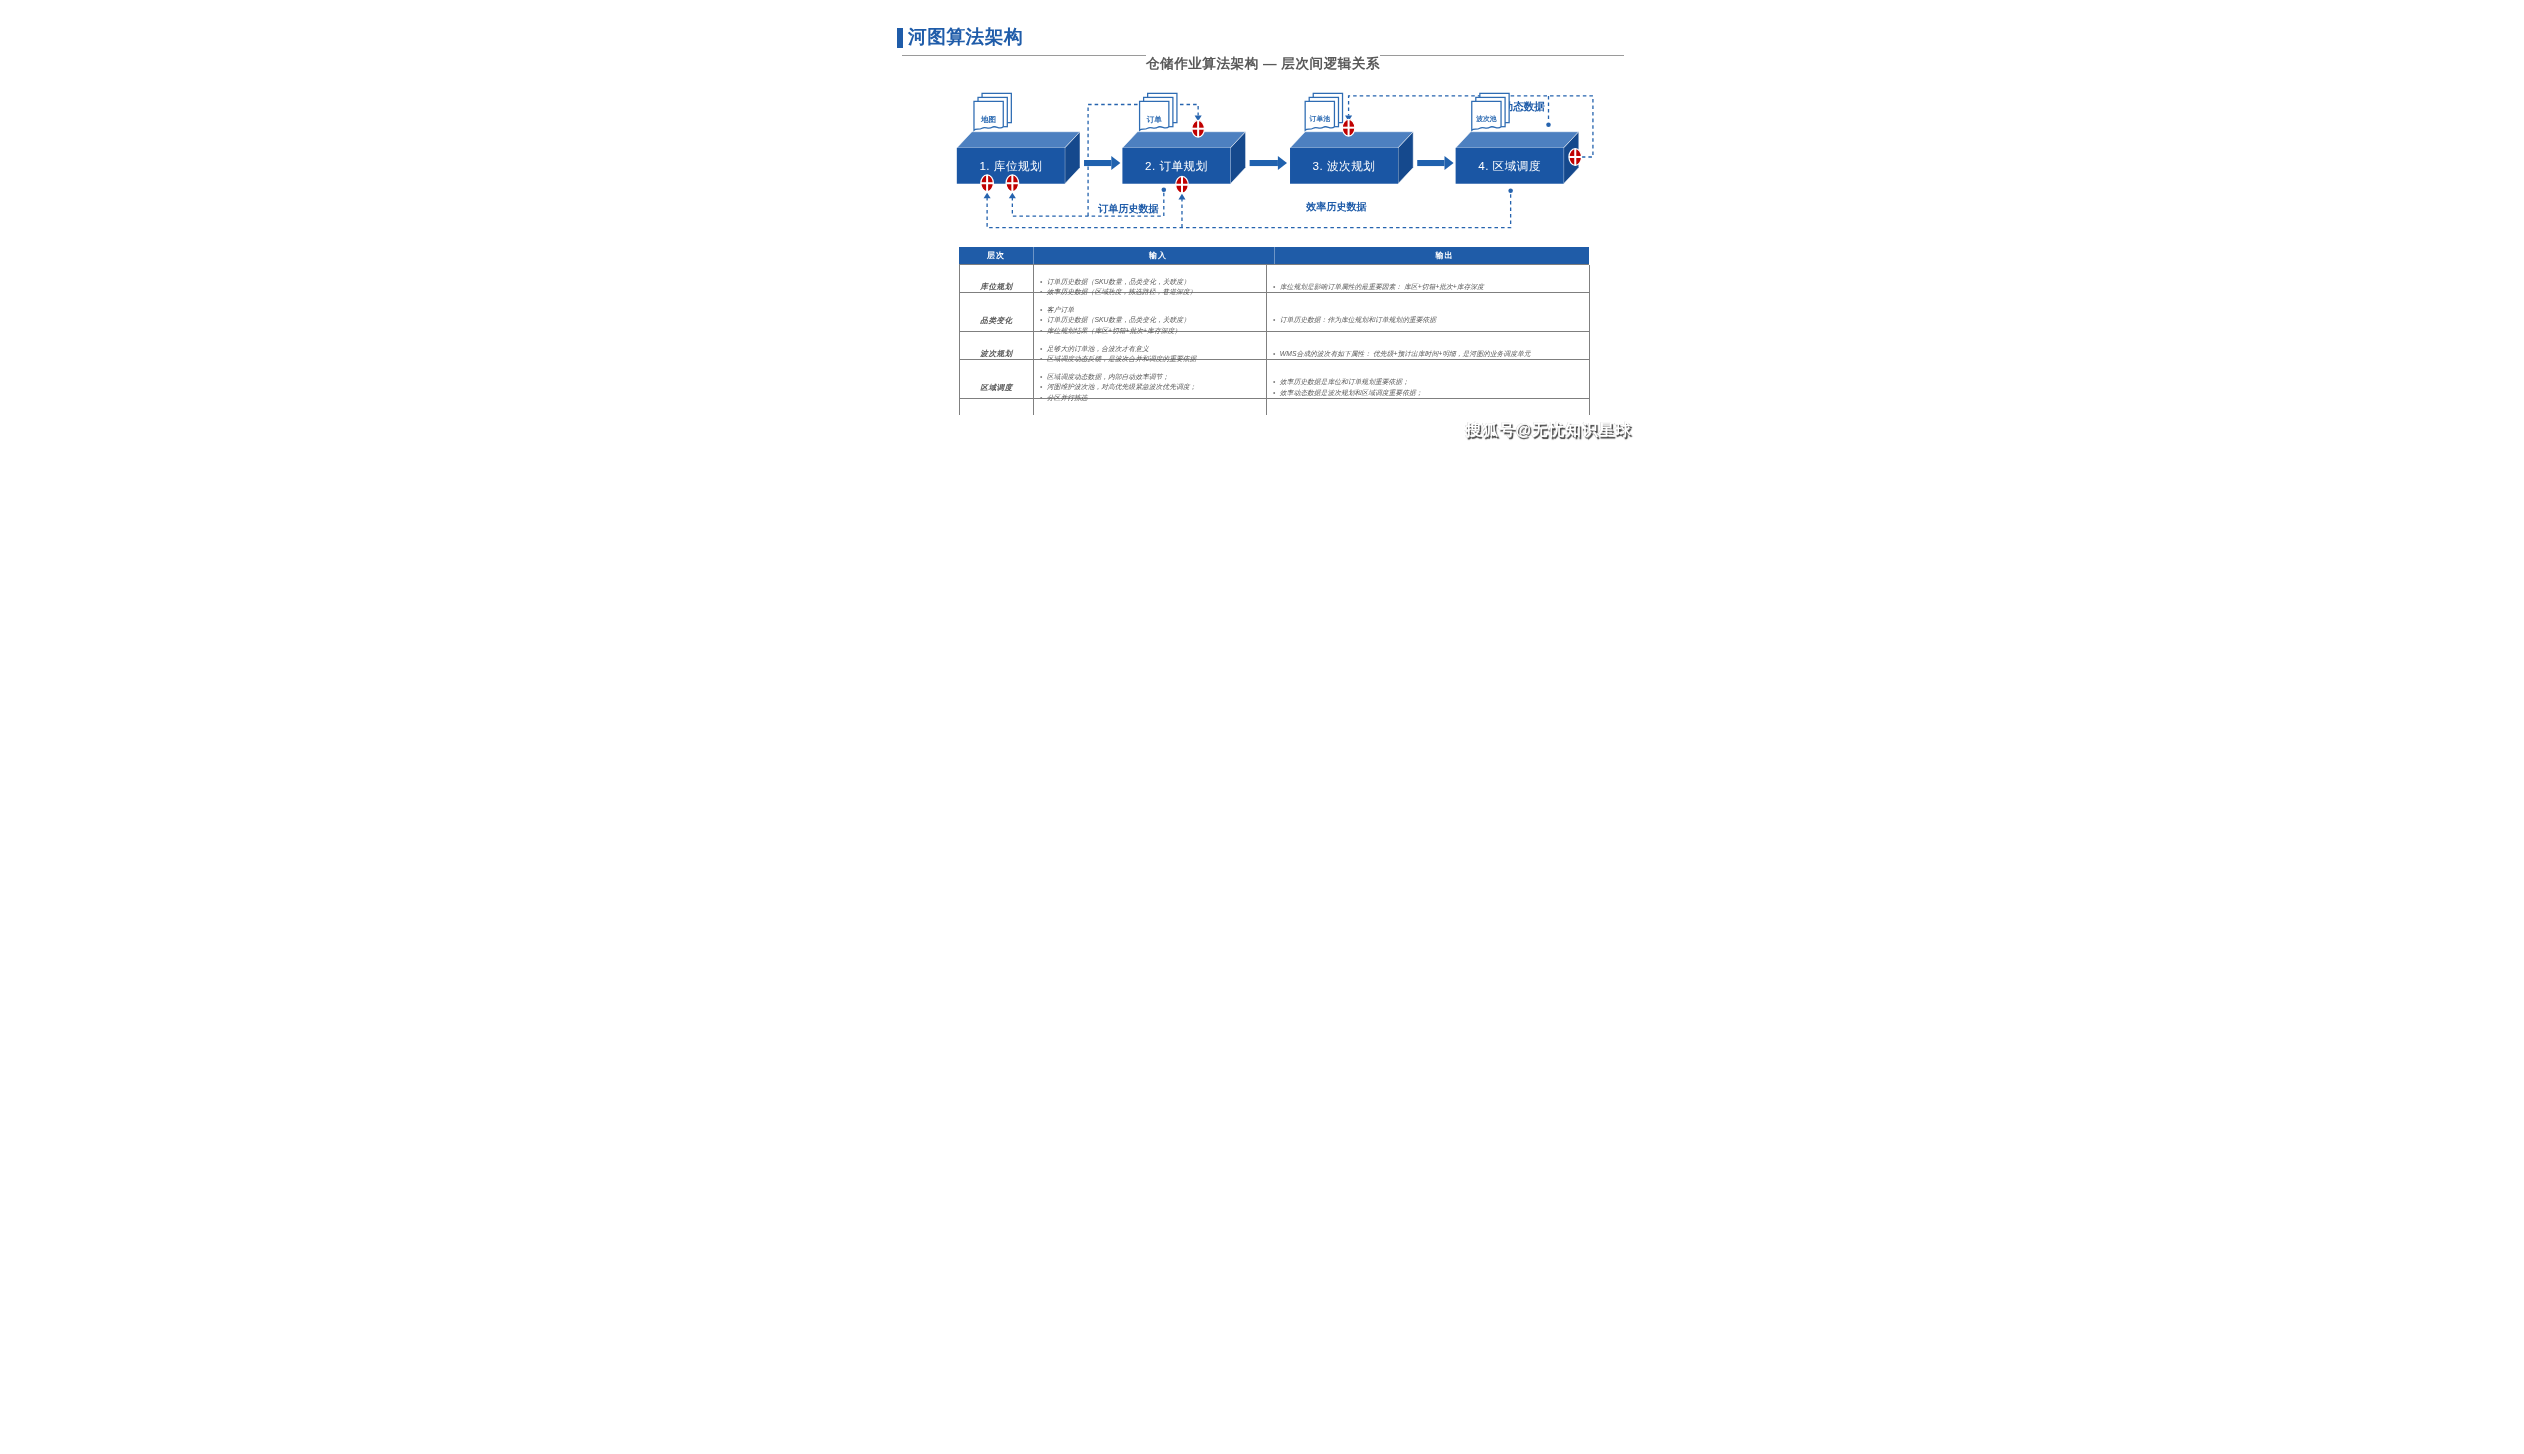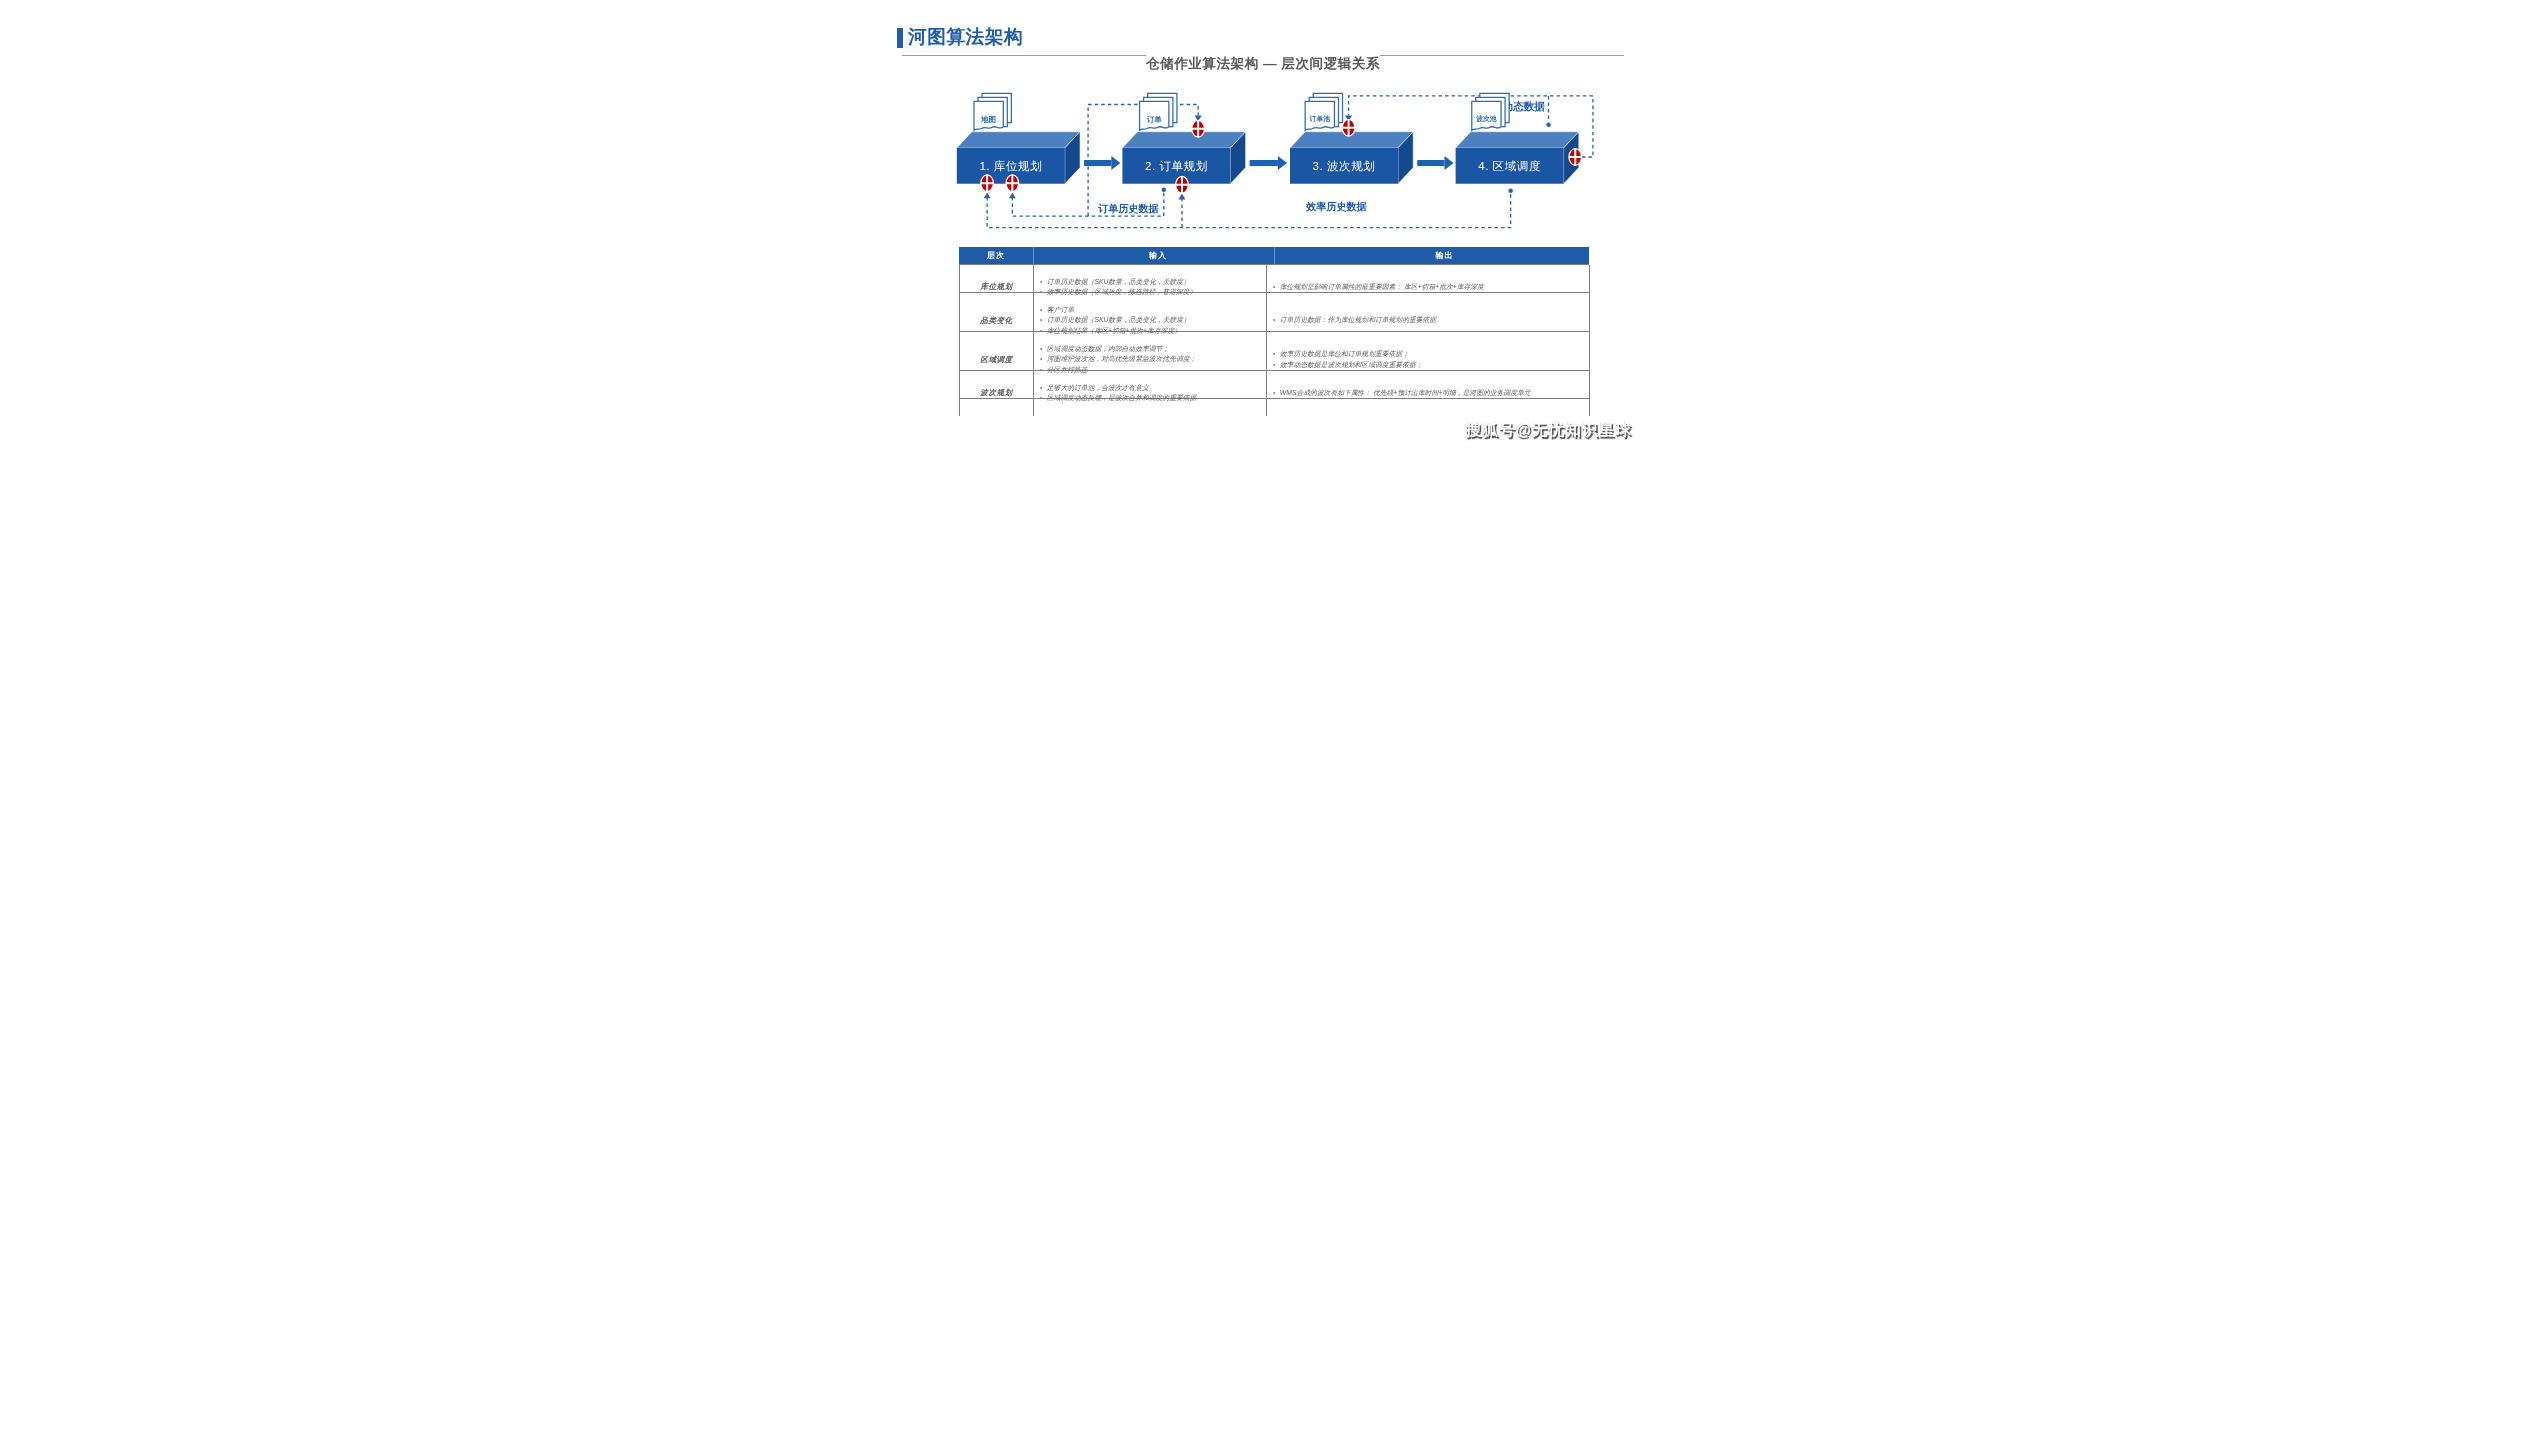--- a/index.html
+++ b/index.html
@@ -218,48 +218,48 @@
             <li>订单历史数据（SKU数量，品类变化，关联度）</li>
             <li>库位规划结果（库区+切箱+批次+库存深度）</li>
           </ul>
         </div>
         <div class="cell">
           <ul class="bullets">
             <li>订单历史数据：作为库位规划和订单规划的重要依据</li>
           </ul>
         </div>
       </div>
+      <div class="trow tbody row-3">
+        <div class="cell level-cell">波次规划</div>
+        <div class="cell">
+          <ul class="bullets">
+            <li>足够大的订单池，合波次才有意义</li>
+            <li>区域调度动态反馈，是波次合并和调度的重要依据</li>
+          </ul>
+        </div>
+        <div class="cell">
+          <ul class="bullets">
+            <li>WMS合成的波次有如下属性： 优先级+预计出库时间+明细，是河图的业务调度单元</li>
+          </ul>
+        </div>
+      </div>
       <div class="trow tbody row-4">
         <div class="cell level-cell">区域调度</div>
         <div class="cell">
           <ul class="bullets">
             <li>区域调度动态数据，内部自动效率调节；</li>
             <li>河图维护波次池，对高优先级紧急波次优先调度；</li>
             <li>分区并行拣选</li>
           </ul>
         </div>
         <div class="cell">
           <ul class="bullets">
             <li>效率历史数据是库位和订单规划重要依据；</li>
             <li>效率动态数据是波次规划和区域调度重要依据；</li>
           </ul>
         </div>
       </div>
-      <div class="trow tbody row-3">
-        <div class="cell level-cell">波次规划</div>
-        <div class="cell">
-          <ul class="bullets">
-            <li>足够大的订单池，合波次才有意义</li>
-            <li>区域调度动态反馈，是波次合并和调度的重要依据</li>
-          </ul>
-        </div>
-        <div class="cell">
-          <ul class="bullets">
-            <li>WMS合成的波次有如下属性： 优先级+预计出库时间+明细，是河图的业务调度单元</li>
-          </ul>
-        </div>
-      </div>
     </div>
 
   <div class="watermark">搜狐号@无忧知识星球</div>
 
 </div>
 
 
 </body></html>

